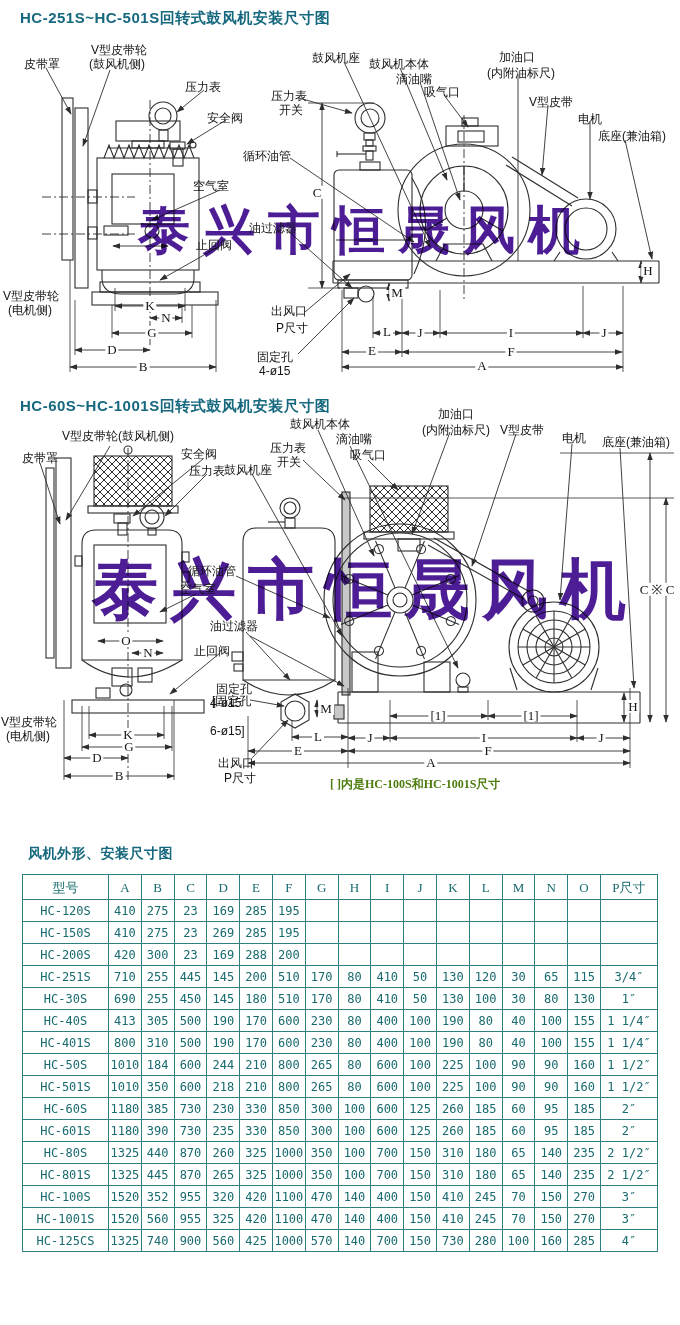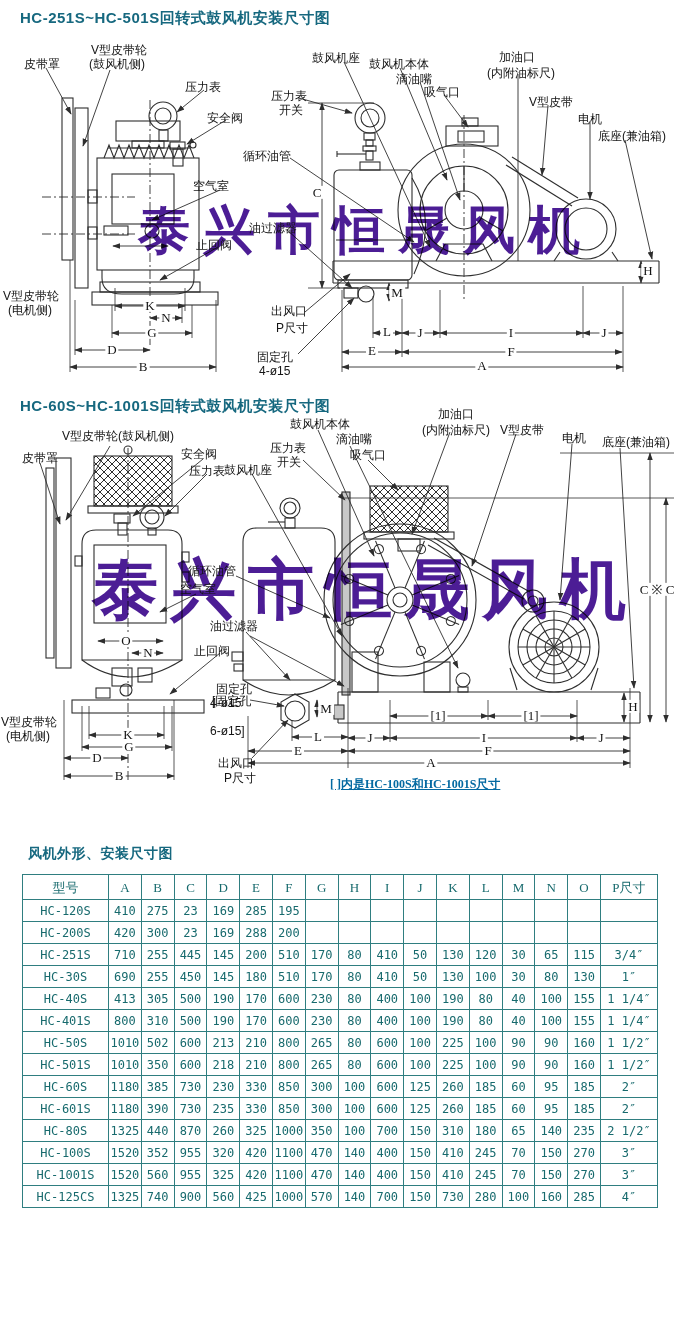--- a/index.html
+++ b/index.html
@@ -13,21 +13,21 @@
   .lineart line, .lineart rect, .lineart circle, .lineart path, .lineart polygon, .lineart polyline, .lineart ellipse
     { fill:none; stroke:#2e2e2e; stroke-width:1.1; }
   .lineart .cl  { stroke-dasharray:9 3 2 3; stroke-width:.9; }
   .lineart .ext { stroke-width:.8; }
   .lineart .dim { stroke-width:.9; marker-start:url(#ar); marker-end:url(#ar); }
   .lineart .ldr { stroke-width:.9; }
   .lineart .arr { marker-end:url(#ar); }
   .lb { position:absolute; font:12px/1.18 "Liberation Sans", sans-serif; color:#141414; white-space:nowrap; z-index:3; }
   .dm { position:absolute; transform:translate(-50%,-55%); font:13px/1 "Liberation Serif", serif;
         color:#141414; background:#fff; padding:0 2px; white-space:nowrap; z-index:3; }
-  .note { position:absolute; font:bold 12px/1.2 "Liberation Serif", serif; color:#0369a1; white-space:nowrap; z-index:3;text-decoration:underline; }
+  .note { position:absolute; font:bold 12px/1.2 "Liberation Serif", serif; color:#4d7c0f; white-space:nowrap; z-index:3; }
   .wm { position:absolute; font-weight:bold; font-family:"DejaVu Serif", serif; color:#4c1d95;
         mix-blend-mode:multiply; white-space:nowrap; z-index:2; }
   .tbl-wrap { position:absolute; left:22px; top:874px; width:635px; z-index:3; }
   table { border-collapse:collapse; width:100%; table-layout:fixed; border:1.5px solid #2f7e80; }
   th, td { border:1px solid #2f7e80; color:#176a6d; text-align:center; vertical-align:middle;
            font:12px/1 "DejaVu Sans Mono", monospace; height:22px; padding:0; overflow:hidden; }
   th { height:25px; font-family:"Liberation Serif", serif; font-size:13px; font-weight:normal; }
 </style>
 </head>
 <body>
@@ -447,20 +447,39 @@
             <td></td>
             <td></td>
             <td></td>
             <td></td>
             <td></td>
             <td></td>
             <td></td>
             <td></td>
           </tr>
           <tr>
+            <td>HC-150S</td>
+            <td>410</td>
+            <td>275</td>
+            <td>23</td>
+            <td>269</td>
+            <td>285</td>
+            <td>195</td>
+            <td></td>
+            <td></td>
+            <td></td>
+            <td></td>
+            <td></td>
+            <td></td>
+            <td></td>
+            <td></td>
+            <td></td>
+            <td></td>
+          </tr>
+          <tr>
             <td>HC-200S</td>
             <td>420</td>
             <td>300</td>
             <td>23</td>
             <td>169</td>
             <td>288</td>
             <td>200</td>
             <td></td>
             <td></td>
             <td></td>
@@ -544,23 +563,23 @@
             <td>190</td>
             <td>80</td>
             <td>40</td>
             <td>100</td>
             <td>155</td>
             <td>1 1/4″</td>
           </tr>
           <tr>
             <td>HC-50S</td>
             <td>1010</td>
-            <td>502</td>
+            <td>184</td>
             <td>600</td>
-            <td>213</td>
+            <td>244</td>
             <td>210</td>
             <td>800</td>
             <td>265</td>
             <td>80</td>
             <td>600</td>
             <td>100</td>
             <td>225</td>
             <td>100</td>
             <td>90</td>
             <td>90</td>
@@ -623,20 +642,39 @@
             <td>95</td>
             <td>185</td>
             <td>2″</td>
           </tr>
           <tr>
             <td>HC-80S</td>
             <td>1325</td>
             <td>440</td>
             <td>870</td>
             <td>260</td>
+            <td>325</td>
+            <td>1000</td>
+            <td>350</td>
+            <td>100</td>
+            <td>700</td>
+            <td>150</td>
+            <td>310</td>
+            <td>180</td>
+            <td>65</td>
+            <td>140</td>
+            <td>235</td>
+            <td>2 1/2″</td>
+          </tr>
+          <tr>
+            <td>HC-801S</td>
+            <td>1325</td>
+            <td>445</td>
+            <td>870</td>
+            <td>265</td>
             <td>325</td>
             <td>1000</td>
             <td>350</td>
             <td>100</td>
             <td>700</td>
             <td>150</td>
             <td>310</td>
             <td>180</td>
             <td>65</td>
             <td>140</td>

